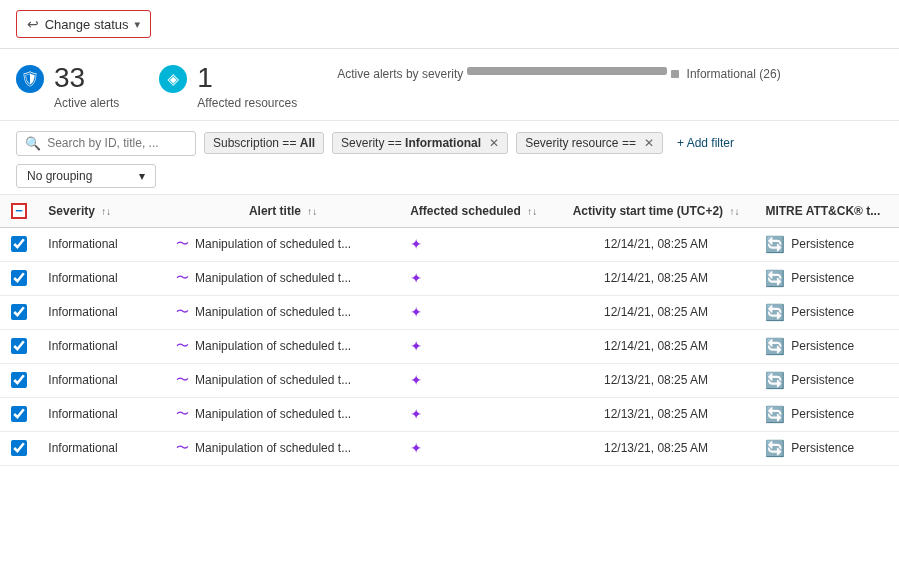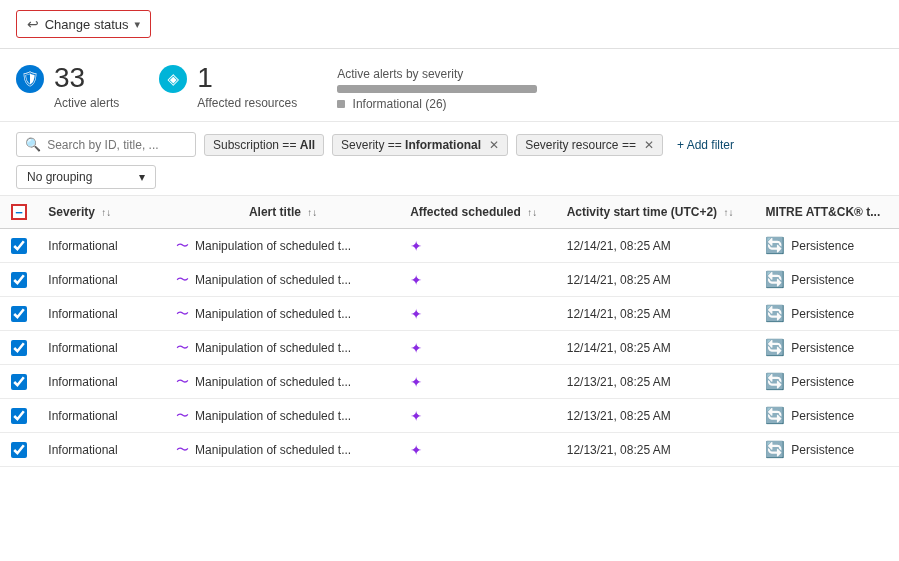--- a/index.html
+++ b/index.html
@@ -12,21 +12,21 @@
     .change-status-btn .arrow { font-size: 11px; color: #555; }
 
     
     .stats-row { display: flex; align-items: flex-start; padding: 14px 16px 10px; gap: 40px; border-bottom: 1px solid #e8e8e8; }
     .stat-item { display: flex; align-items: flex-start; gap: 10px; }
     .stat-icon { width: 28px; height: 28px; border-radius: 50%; display: flex; align-items: center; justify-content: center; font-size: 15px; margin-top: 2px; }
     .stat-icon.blue { background: #0078d4; color: #fff; }
     .stat-icon.teal { background: #00b4d8; color: #fff; }
     .stat-number { font-size: 28px; font-weight: 300; line-height: 1.1; }
     .stat-label { font-size: 12px; color: #555; margin-top: 2px; }
-    .severity-bar-section { display: flex; flex-direction: column; gap: 4px; padding-top: 4px; }
+    .severity-bar-section { display: flex; flex-direction: row; gap: 4px; padding-top: 4px; }
     .severity-bar-title { font-size: 12px; color: #555; }
     .severity-bar-track { width: 200px; height: 8px; background: #e0e0e0; border-radius: 2px; overflow: hidden; }
     .severity-bar-fill { height: 100%; background: #a0a0a0; border-radius: 2px; }
     .severity-bar-label { font-size: 12px; color: #555; }
     .severity-bar-label .gray-dot { display: inline-block; width: 8px; height: 8px; background: #a0a0a0; margin-right: 4px; border-radius: 1px; }
 
     
     .filter-row { padding: 10px 16px 6px; display: flex; align-items: center; gap: 8px; flex-wrap: wrap; border-bottom: 1px solid #e8e8e8; }
     .search-box { display: flex; align-items: center; gap: 6px; border: 1px solid #ccc; border-radius: 3px; padding: 4px 8px; width: 180px; background: #fff; }
     .search-box input { border: none; outline: none; font-size: 12px; width: 140px; }
@@ -54,21 +54,21 @@
     .alert-title-cell { display: flex; align-items: center; gap: 6px; }
     .alert-icon { color: #8a2be2; font-size: 13px; }
     .alert-text { color: #333; max-width: 180px; overflow: hidden; text-overflow: ellipsis; }
     .resource-icon { color: #8a2be2; font-size: 14px; }
     .mitre-cell { display: flex; align-items: center; gap: 6px; }
     .mitre-icon { color: #0078d4; font-size: 16px; }
 
     .col-severity { width: 120px; }
     .col-title { width: 220px; text-align: center; }
     .col-resource { width: 120px; }
-    .col-time { width: 180px; }
+    .col-time { width: 180px; text-align: center; }
     .col-mitre { width: 120px; }
   </style>
 </head>
 <body>
 
 <div class="top-bar">
   <button class="change-status-btn">
     <span class="icon">↩</span>
     <span>Change status</span>
     <span class="arrow">▾</span>

